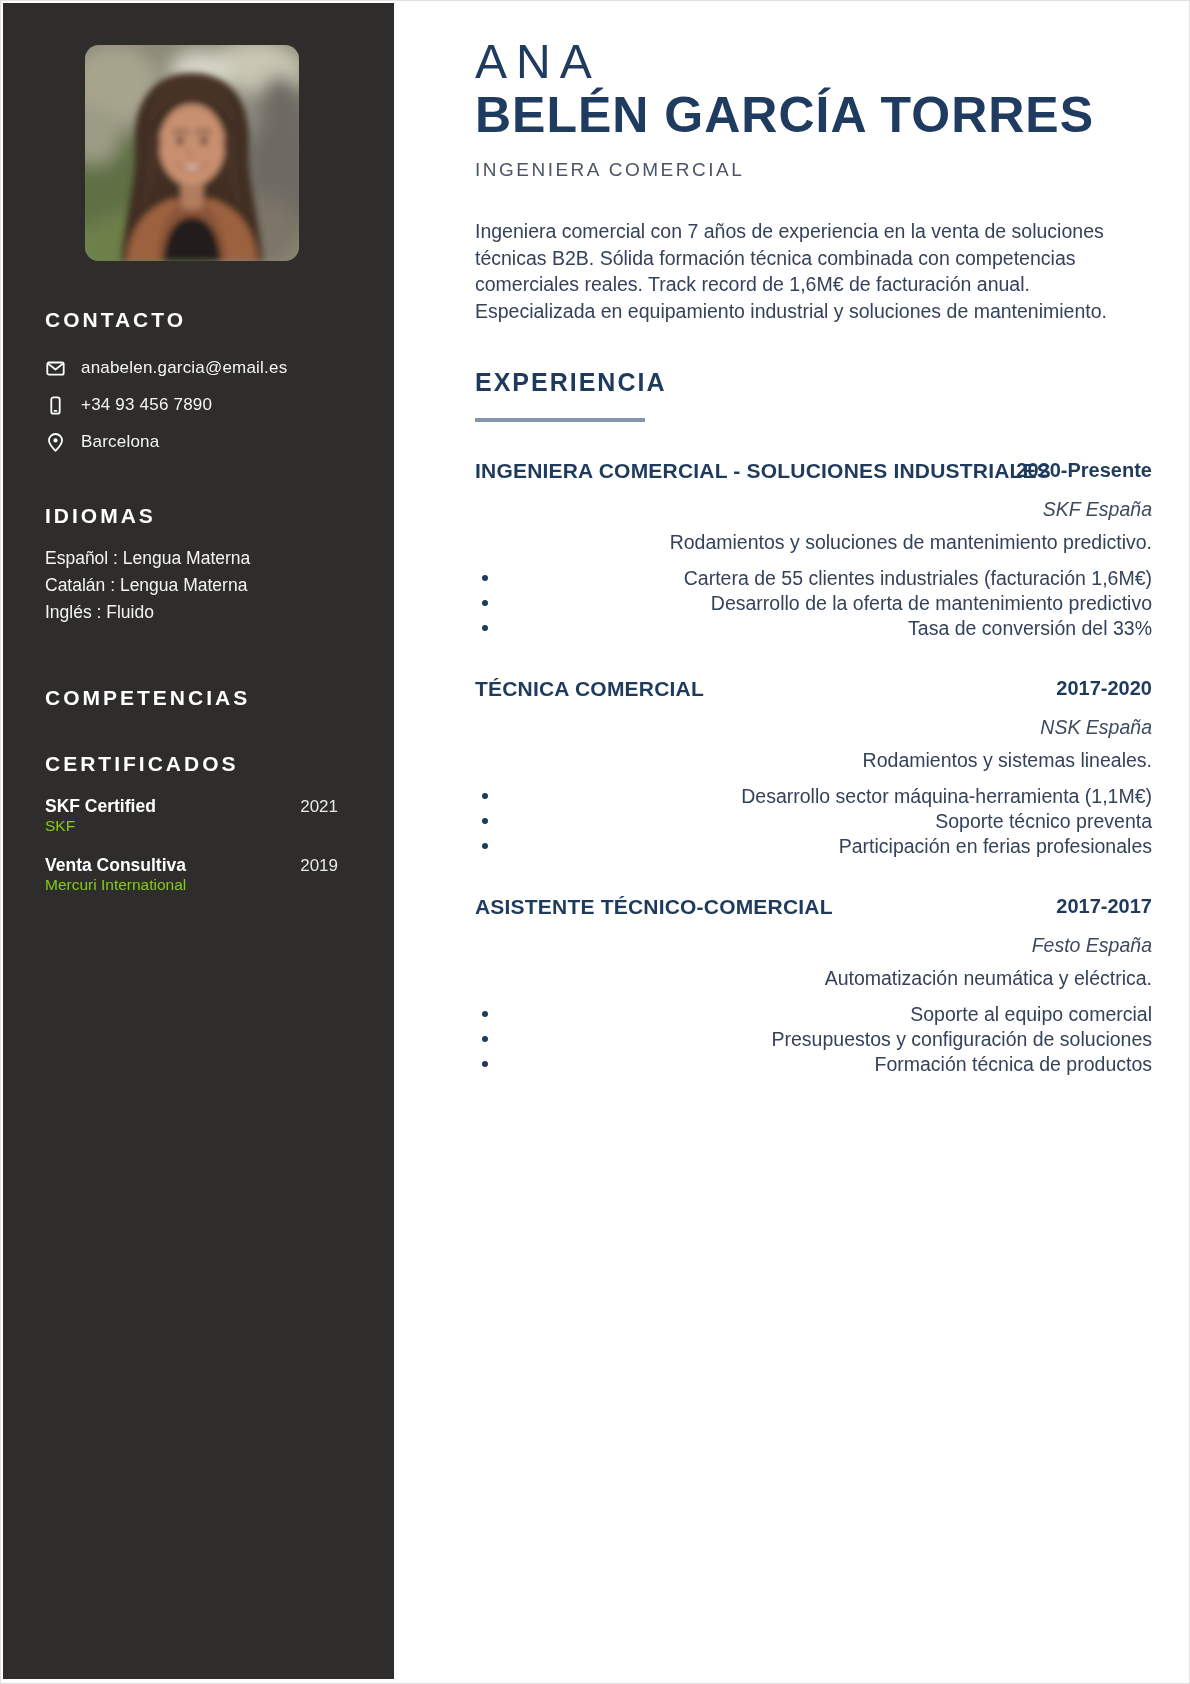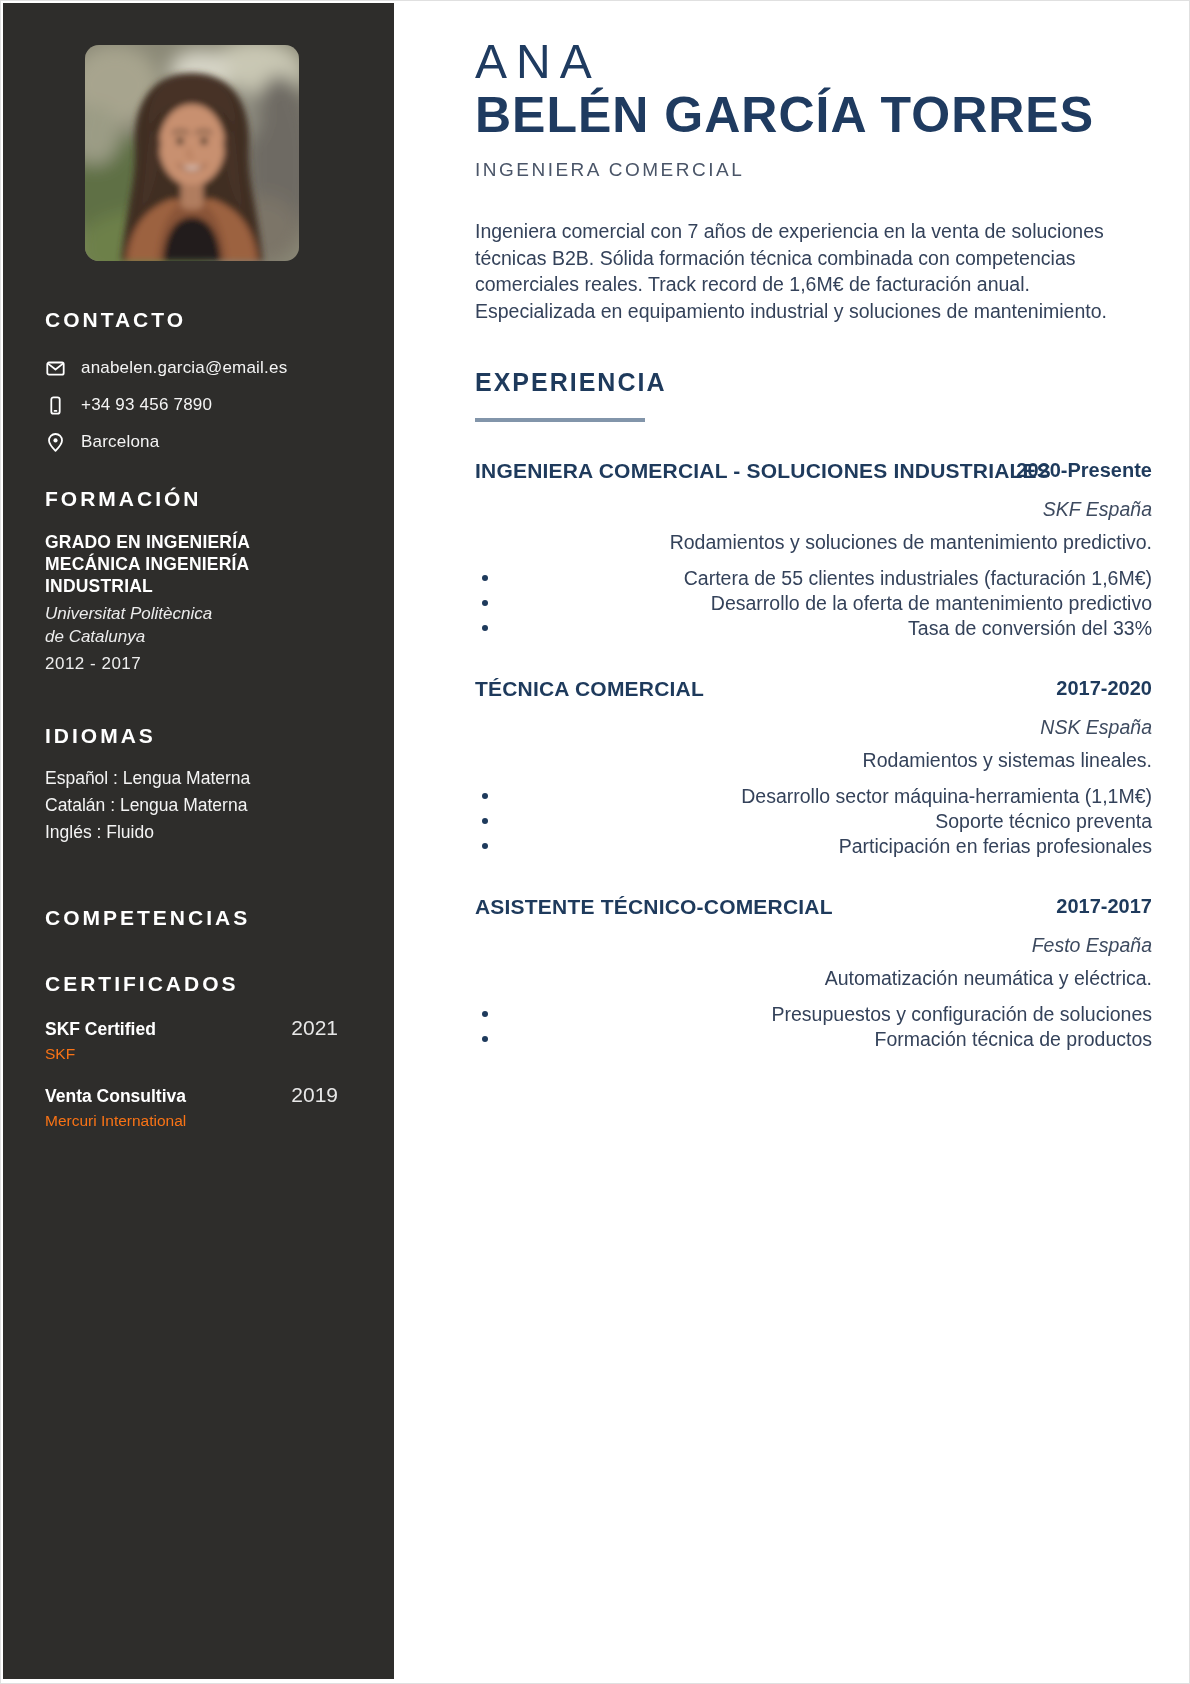--- a/index.html
+++ b/index.html
@@ -21,22 +21,22 @@
   .edu-school{margin-top:5px;font-style:italic;font-size:17px;line-height:23px;color:#ececec;}
   .edu-dates{margin-top:6px;font-size:17px;color:#eeeeee;letter-spacing:0.5px;}
   .lang-block{margin-top:50px;}
   .lang-list{margin-top:17px;}
   .lang-item{font-size:17.5px;line-height:27px;color:#f4f4f4;}
   .skills-block{margin-top:60px;}
   .cert-block{margin-top:42px;}
   .cert-item{margin-top:20px;}
   .cert-top{display:flex;justify-content:space-between;align-items:baseline;}
   .cert-name{font-size:17.5px;font-weight:700;color:#ffffff;}
-  .cert-year{font-size:21px;color:#e8e8e8;}
-  .cert-org{margin-top:5px;font-size:15.5px;color:#f97316;}
+  .cert-year{font-size:17px;color:#e8e8e8;}
+  .cert-org{font-size:15.5px;color:#84cc16;}
 
   
   .main{position:absolute;left:412px;top:0;width:797px;height:1304px;box-sizing:border-box;padding:36px 58px 4px 62px;}
   .name-first{font-size:48px;font-weight:400;letter-spacing:9px;color:#1f3b60;line-height:50px;}
   .name-last{font-size:50px;font-weight:700;letter-spacing:1px;color:#1f3b60;line-height:56px;}
   .job-subtitle{margin-top:16px;font-size:19px;letter-spacing:2.5px;color:#4a5568;font-weight:400;}
   .summary{margin-top:37px;font-size:19.5px;line-height:26.5px;color:#34425a;max-width:665px;}
   .exp-heading{margin-top:44px;font-size:25px;font-weight:700;letter-spacing:2px;color:#1e3a5c;}
   .exp-underline{width:170px;height:4px;background:#8295aa;margin-top:6px;}
   .jobs{margin-top:37px;}
@@ -132,29 +132,20 @@
         <div class="contact-row">
           <svg width="21" height="21" viewBox="0 0 20 20" fill="none" stroke="#ffffff" stroke-width="1.7" stroke-linecap="round" stroke-linejoin="round">
             <path d="M10 1.9 C13.5 1.9 16.2 4.6 16.2 8 C16.2 11.1 13.1 14.7 10 17.9 C6.9 14.7 3.8 11.1 3.8 8 C3.8 4.6 6.5 1.9 10 1.9 Z"></path>
             <circle cx="10" cy="8" r="2" fill="#ffffff" stroke="none"></circle>
           </svg>
           <span class="contact-text">Barcelona</span>
         </div>
       </div>
     </section>
 
-    <section class="edu-block">
-      <h2 class="side-heading">FORMACIÓN</h2>
-      <div class="edu-degree">GRADO EN INGENIERÍA MECÁNICA INGENIERÍA INDUSTRIAL</div>
-      <div class="edu-school">
-        <div>Universitat Politècnica</div>
-        <div>de Catalunya</div>
-      </div>
-      <div class="edu-dates">2012 - 2017</div>
-    </section>
 
     <section class="lang-block">
       <h2 class="side-heading">IDIOMAS</h2>
       <div class="lang-list">
         <div class="lang-item">Español : Lengua Materna</div>
         <div class="lang-item">Catalán : Lengua Materna</div>
         <div class="lang-item">Inglés : Fluido</div>
       </div>
     </section>
 
@@ -223,20 +214,21 @@
       </article>
 
       <article class="job">
         <div class="job-header">
           <span class="job-title">ASISTENTE TÉCNICO-COMERCIAL</span>
           <span class="job-dates">2017-2017</span>
         </div>
         <div class="job-company">Festo España</div>
         <div class="job-desc">Automatización neumática y eléctrica.</div>
         <ul class="job-bullets">
+          <li>Soporte al equipo comercial</li>
           <li>Presupuestos y configuración de soluciones</li>
           <li>Formación técnica de productos</li>
         </ul>
       </article>
 
     </div>
   </main>
 </div>
 
 </body></html>

